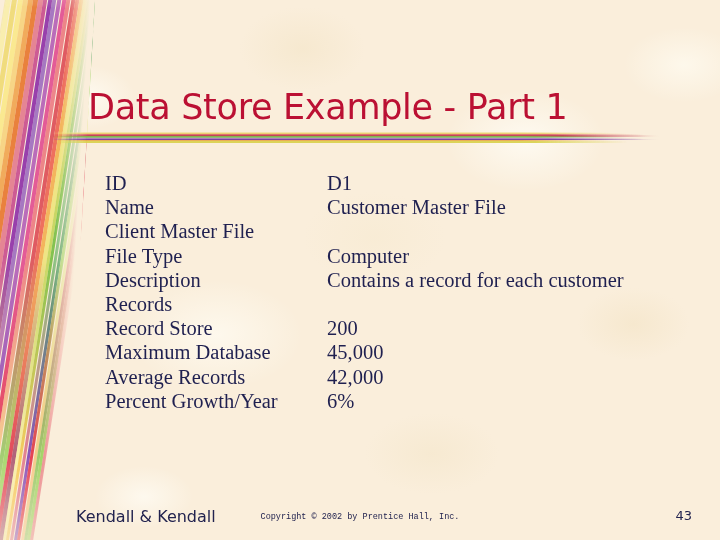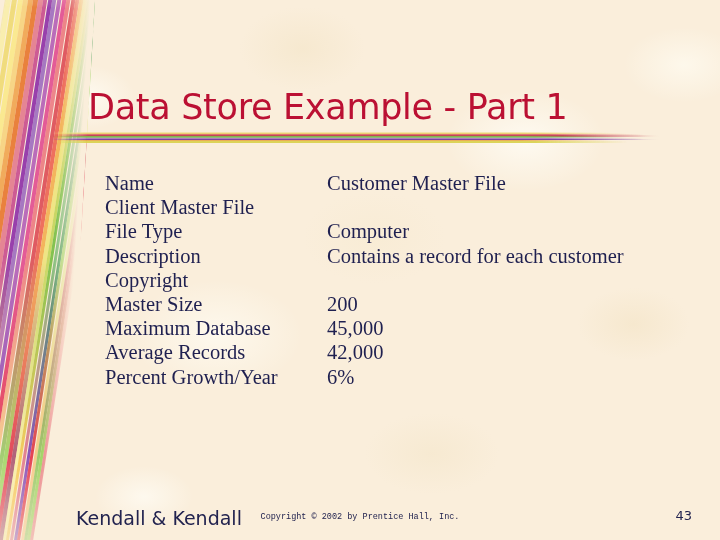--- a/index.html
+++ b/index.html
@@ -140,21 +140,21 @@
     top: 505px;
     width: 720px;
     height: 24px;
     color: #22234f;
   }
   #footer-author {
     position: absolute;
     left: 76px;
     top: 2px;
     font-family: "DejaVu Sans", sans-serif;
-    font-size: 19px;
+    font-size: 16px;
     white-space: nowrap;
   }
   #footer-copyright {
     position: absolute;
     left: 0; right: 0;
     top: 7px;
     text-align: center;
     font-family: Liberation Mono, monospace;
     font-size: 8.5px;
     white-space: nowrap;
@@ -218,39 +218,43 @@
       <div class="ln" style="top: 10.65px; width: 608px; height: 1.4px; background: linear-gradient(to right, rgba(255, 255, 255, 0) 0%, rgb(106, 47, 158) 6%, rgb(106, 47, 158) 84%, rgba(255, 255, 255, 0) 100%); opacity: 0.76;"></div>
       <div class="ln" style="top: 11.6px; width: 560px; height: 1.4px; background: linear-gradient(to right, rgba(255, 255, 255, 0) 0%, rgb(232, 161, 60) 6%, rgb(232, 161, 60) 84%, rgba(255, 255, 255, 0) 100%); opacity: 0.83;"></div>
       <div class="ln" style="top: 12.55px; width: 576px; height: 2.2px; background: linear-gradient(to right, rgba(255, 255, 255, 0) 0%, rgb(217, 209, 74) 6%, rgb(217, 209, 74) 84%, rgba(255, 255, 255, 0) 100%); opacity: 0.9;"></div>
       <div class="fade-end"></div>
   </div>
 
   <h1 id="slide-title">Data Store Example - Part 1</h1>
 
   <div id="data-table">
       <div class="data-row">
+        <span class="data-label">ID</span>
+        <span class="data-value">D1</span>
+      </div>
+      <div class="data-row">
         <span class="data-label">Name</span>
         <span class="data-value">Customer Master File</span>
       </div>
       <div class="data-row">
         <span class="data-value">Client Master File</span>
       </div>
       <div class="data-row">
         <span class="data-label">File Type</span>
         <span class="data-value">Computer</span>
       </div>
       <div class="data-row">
         <span class="data-label">Description</span>
         <span class="data-value">Contains a record for each customer</span>
       </div>
       <div class="data-row">
-        <span class="data-value">Copyright</span>
-      </div>
-      <div class="data-row">
-        <span class="data-label">Master Size</span>
+        <span class="data-value">Records</span>
+      </div>
+      <div class="data-row">
+        <span class="data-label">Record Store</span>
         <span class="data-value">200</span>
       </div>
       <div class="data-row">
         <span class="data-label">Maximum Database</span>
         <span class="data-value">45,000</span>
       </div>
       <div class="data-row">
         <span class="data-label">Average Records</span>
         <span class="data-value">42,000</span>
       </div>

